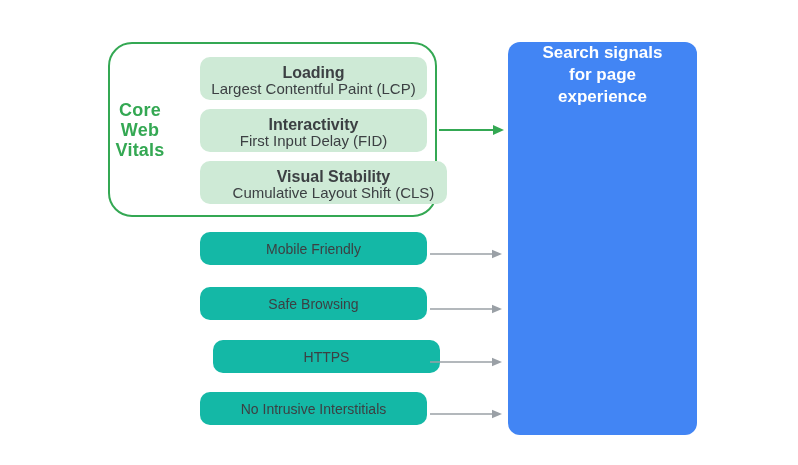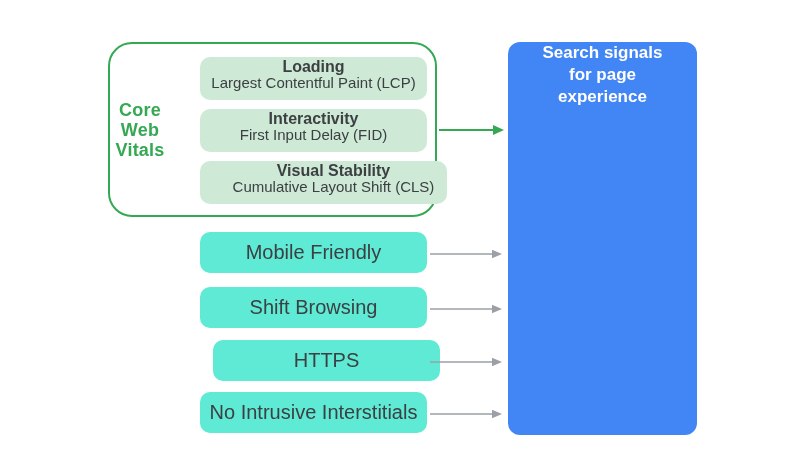--- a/index.html
+++ b/index.html
@@ -53,20 +53,21 @@
   .vital-box {
     position: absolute;
     left: 200px;
     width: 227px;
     height: 43px;
     background: #ceead6;
     border-radius: 10px;
     display: flex;
     flex-direction: column;
     align-items: center;
+    justify-content: center;
     text-align: center;
   }
   .vital-box .title {
     font-size: 16px;
     font-weight: bold;
     color: #3c4043;
     line-height: 19px;
   }
   .vital-box .subtitle {
     font-size: 15px;
@@ -76,27 +77,27 @@
   }
   .vital-loading   { top: 57px; }
   .vital-interact  { top: 109px; }
   .vital-stability { top: 161px; padding-left: 20px; }
 
   
   .signal-box {
     position: absolute;
     left: 200px;
     width: 227px;
-    height: 41px;
-    background: #5eead4;
+    height: 33px;
+    background: #14b8a6;
     border-radius: 10px;
     display: flex;
     align-items: center;
     justify-content: center;
-    font-size: 20px;
+    font-size: 14px;
     color: #3c4043;
     text-align: center;
   }
   .signal-mobile   { top: 232px; }
   .signal-safe     { top: 287px; }
   .signal-https    { top: 340px; margin-left: 13px; }
   .signal-intersti { top: 392px; }
 
   
   .result-box {
@@ -155,21 +156,21 @@
   <div class="vital-box vital-stability">
     <div class="title">Visual Stability</div>
     <div class="subtitle">Cumulative Layout Shift (CLS)</div>
   </div>
 
   <div class="signal-box signal-mobile">
     <span>Mobile Friendly</span>
   </div>
 
   <div class="signal-box signal-safe">
-    <span>Shift Browsing</span>
+    <span>Safe Browsing</span>
   </div>
 
   <div class="signal-box signal-https">
     <span>HTTPS</span>
   </div>
 
   <div class="signal-box signal-intersti">
     <span>No Intrusive Interstitials</span>
   </div>
 

